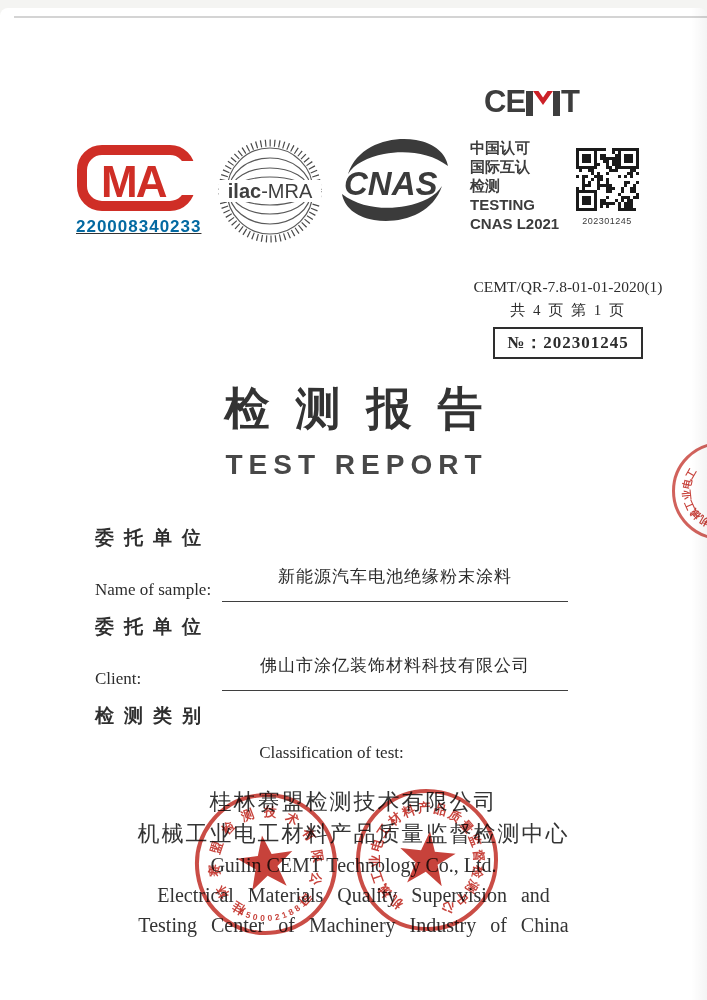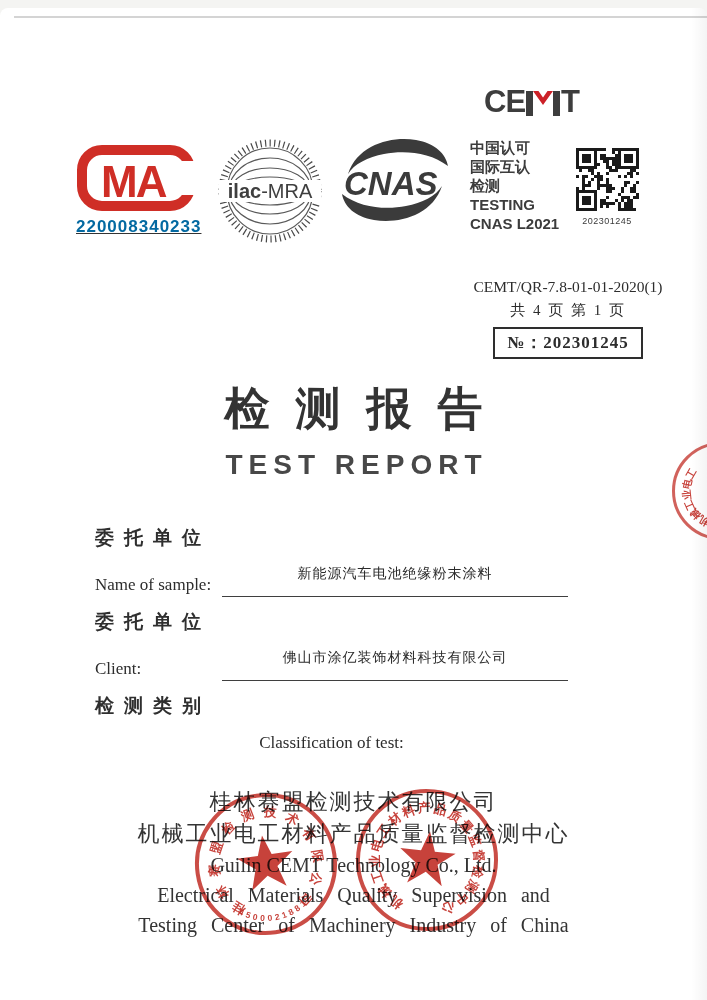--- a/index.html
+++ b/index.html
@@ -38,21 +38,21 @@
 
   
   .fields{position:absolute;left:95px;top:517px;width:473px;}
   .field{margin-bottom:12px;}
   .field .zh{font-size:19px;font-weight:700;letter-spacing:10px;color:#2f2f2f;height:27px;}
   .field .frow{display:flex;align-items:flex-end;margin-top:13px;justify-content:center;}
   .field .en{font-family:"Liberation Serif",serif;font-size:17px;color:#2d2d2d;
         white-space:nowrap;min-width:127px;padding-bottom:2px;}
   .field .line{flex:1;border-bottom:1.6px solid #3f3f3f;}
   .field .value{display:block;text-align:center;font-family:"Liberation Serif",serif;
-        font-size:14px;color:#2b2b2b;padding-bottom:13px;letter-spacing:1px;}
+        font-size:17px;color:#2b2b2b;padding-bottom:13px;letter-spacing:1px;}
 
   
   .footer{position:absolute;left:0;top:778px;width:100%;text-align:center;color:#343434;}
   .footer .zh{font-size:22px;font-weight:500;letter-spacing:2px;line-height:32px;}
   .footer .en{font-family:"Liberation Serif",serif;font-size:20px;line-height:30px;}
   .footer .en.wide{word-spacing:9px;}
 
   
   .stamp{position:absolute;border-radius:50%;mix-blend-mode:multiply;}
   .stamp.big{width:134px;height:134px;border:4px solid rgba(193,46,38,.85);}

